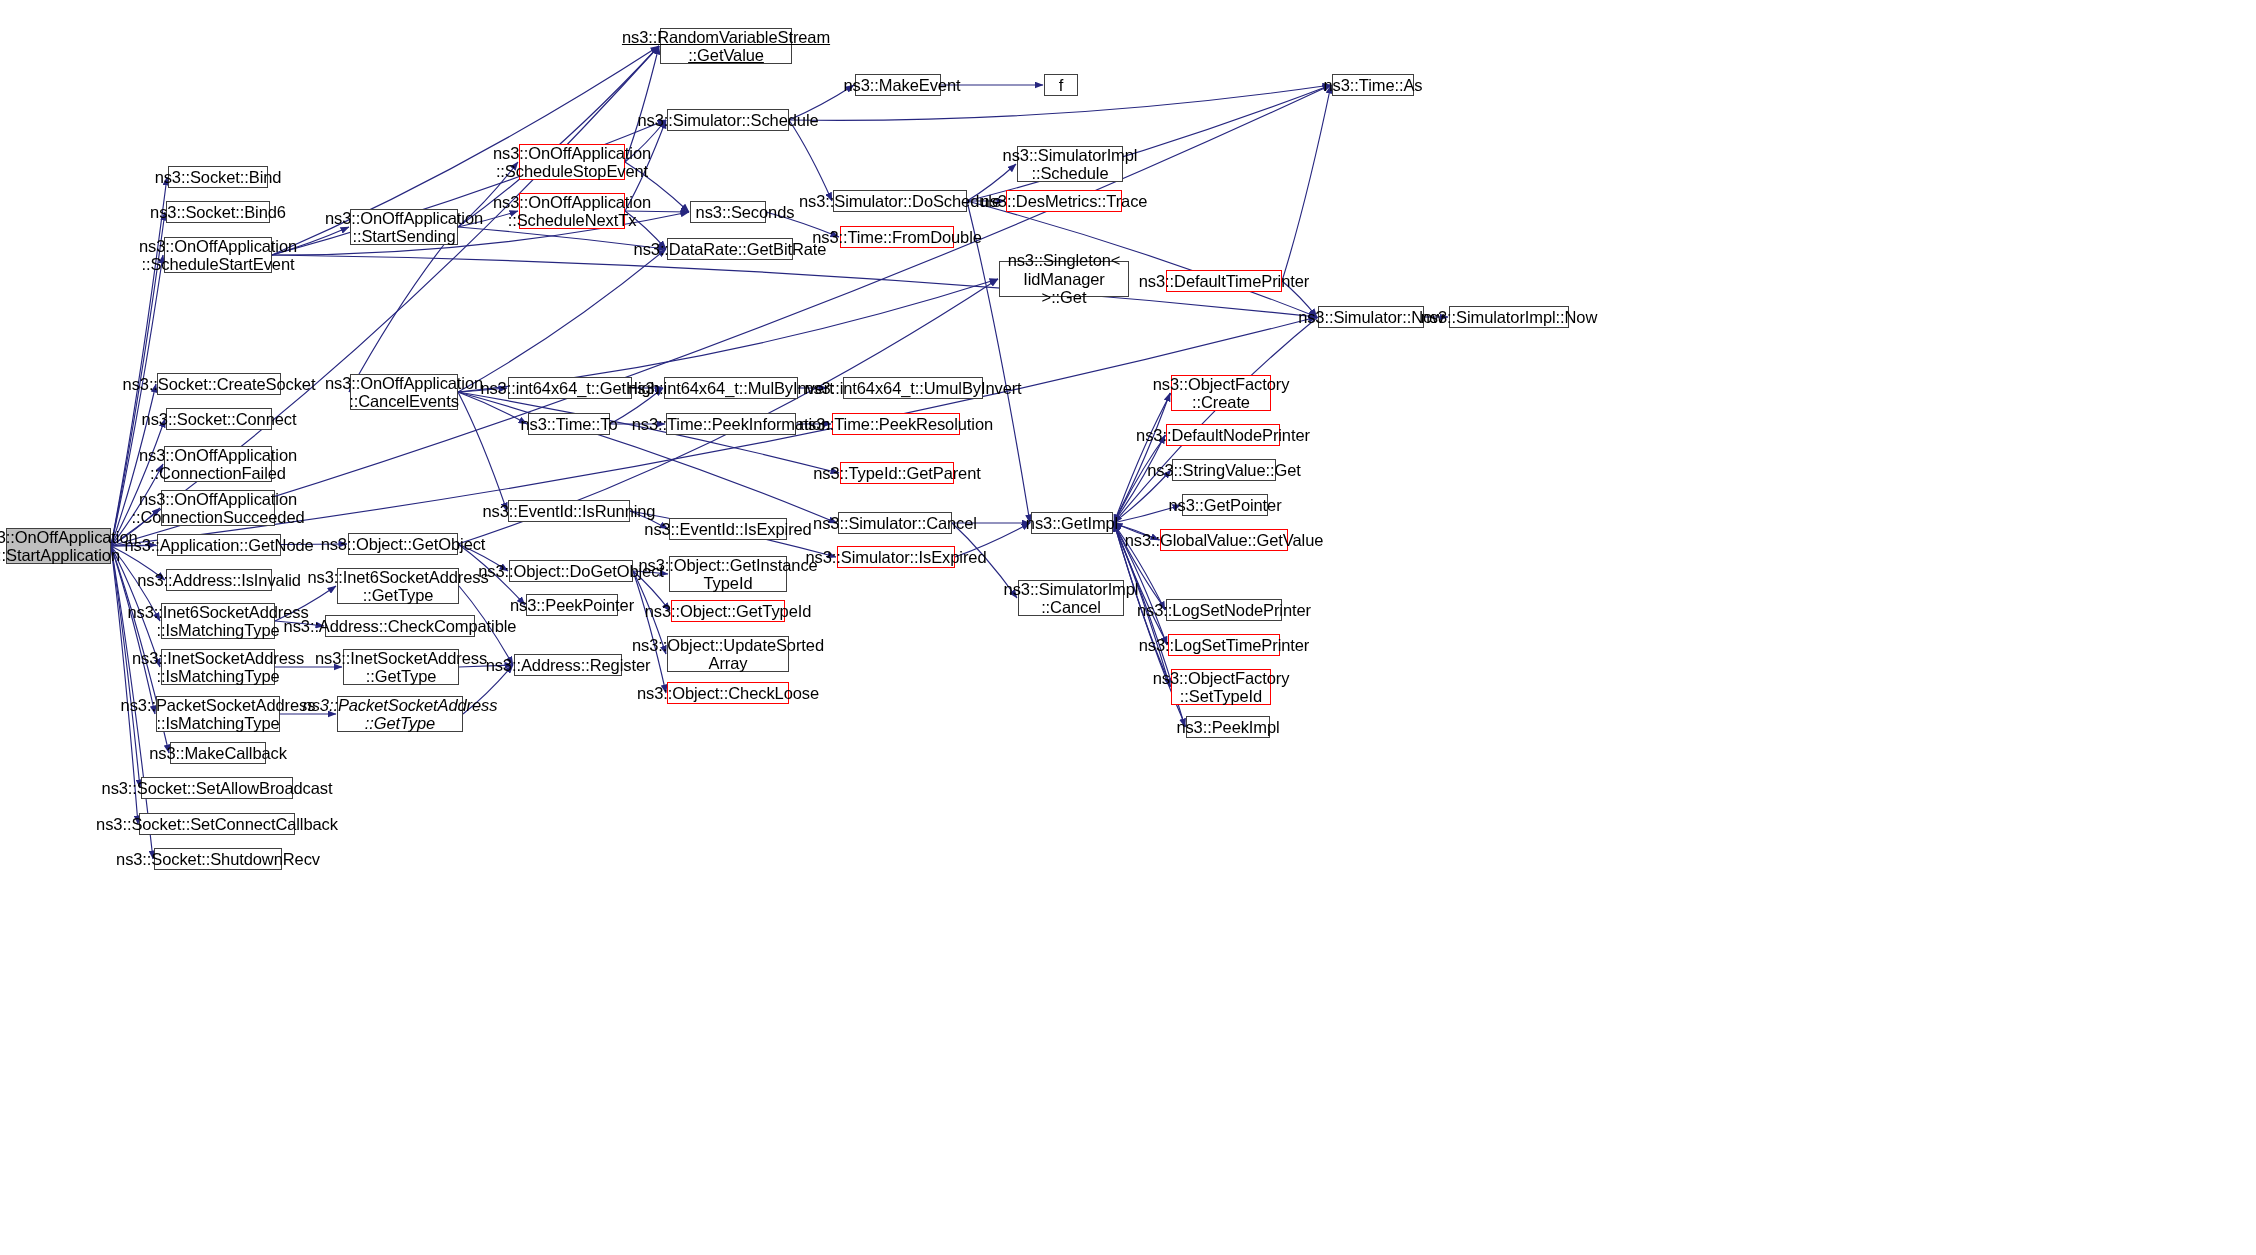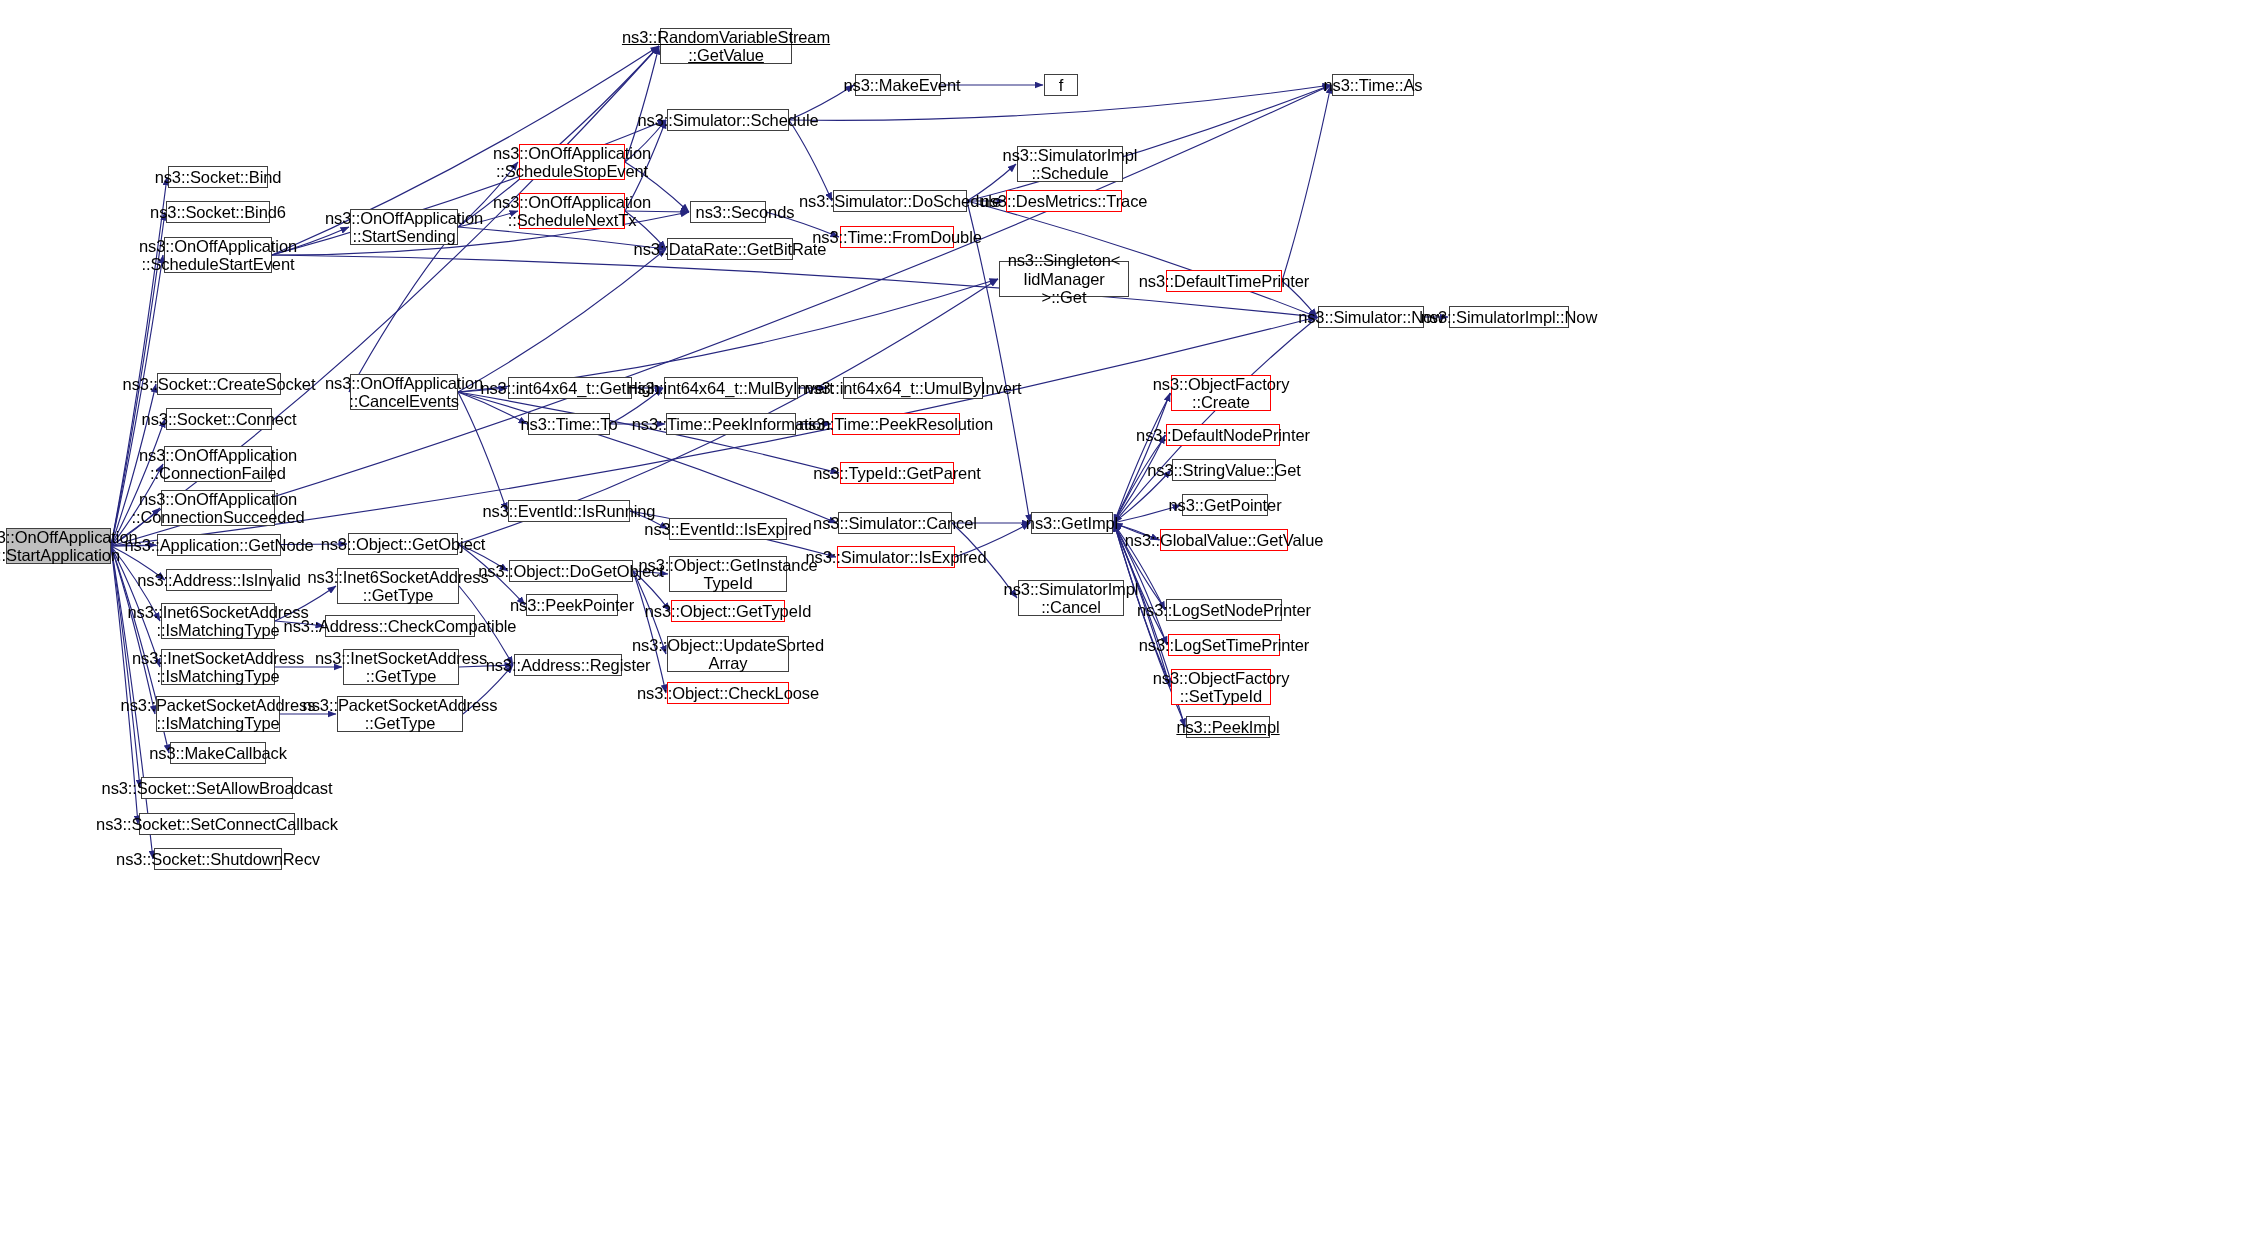--- a/index.html
+++ b/index.html
@@ -162,21 +162,21 @@
       <div class="node" style="left: 350px; top: 209px; width: 108px; height: 36px;">ns3::OnOffApplication
 ::StartSending</div>
       <div class="node" style="left: 350px; top: 374px; width: 108px; height: 36px;">ns3::OnOffApplication
 ::CancelEvents</div>
       <div class="node" style="left: 348px; top: 533px; width: 110px; height: 22px;">ns3::Object::GetObject</div>
       <div class="node" style="left: 337px; top: 568px; width: 122px; height: 36px;">ns3::Inet6SocketAddress
 ::GetType</div>
       <div class="node" style="left: 325px; top: 615px; width: 150px; height: 22px;">ns3::Address::CheckCompatible</div>
       <div class="node" style="left: 343px; top: 649px; width: 116px; height: 36px;">ns3::InetSocketAddress
 ::GetType</div>
-      <div class="node" style="left: 337px; top: 696px; width: 126px; height: 36px;">ns3::PacketSocketAddress
+      <div class="node" style="left: 337px; top: 696px; width: 126px; height: 36px; font-style: italic;">ns3::PacketSocketAddress
 ::GetType</div>
       <div class="node" style="left: 514px; top: 654px; width: 108px; height: 22px;">ns3::Address::Register</div>
       <div class="node red" style="left: 519px; top: 144px; width: 106px; height: 36px;">ns3::OnOffApplication
 ::ScheduleStopEvent</div>
       <div class="node red" style="left: 519px; top: 193px; width: 106px; height: 36px;">ns3::OnOffApplication
 ::ScheduleNextTx</div>
       <div class="node" style="left: 660px; top: 28px; width: 132px; height: 36px; text-decoration: underline;">ns3::RandomVariableStream
 ::GetValue</div>
       <div class="node" style="left: 667px; top: 109px; width: 122px; height: 22px;">ns3::Simulator::Schedule</div>
       <div class="node" style="left: 690px; top: 201px; width: 76px; height: 22px; padding-left: 38px;">ns3::Seconds</div>
@@ -219,15 +219,15 @@
       <div class="node red" style="left: 1171px; top: 375px; width: 100px; height: 36px;">ns3::ObjectFactory
 ::Create</div>
       <div class="node red" style="left: 1166px; top: 424px; width: 114px; height: 22px;">ns3::DefaultNodePrinter</div>
       <div class="node" style="left: 1172px; top: 459px; width: 104px; height: 22px;">ns3::StringValue::Get</div>
       <div class="node" style="left: 1182px; top: 494px; width: 86px; height: 22px;">ns3::GetPointer</div>
       <div class="node red" style="left: 1160px; top: 529px; width: 128px; height: 22px;">ns3::GlobalValue::GetValue</div>
       <div class="node" style="left: 1166px; top: 599px; width: 116px; height: 22px;">ns3::LogSetNodePrinter</div>
       <div class="node red" style="left: 1168px; top: 634px; width: 112px; height: 22px;">ns3::LogSetTimePrinter</div>
       <div class="node red" style="left: 1171px; top: 669px; width: 100px; height: 36px;">ns3::ObjectFactory
 ::SetTypeId</div>
-      <div class="node" style="left: 1186px; top: 716px; width: 84px; height: 22px; text-decoration: underline;">ns3::PeekImpl</div>
+      <div class="node" style="left: 1186px; top: 716px; width: 84px; height: 22px;">ns3::PeekImpl</div>
     </div>
 </div>
 
 </body></html>

